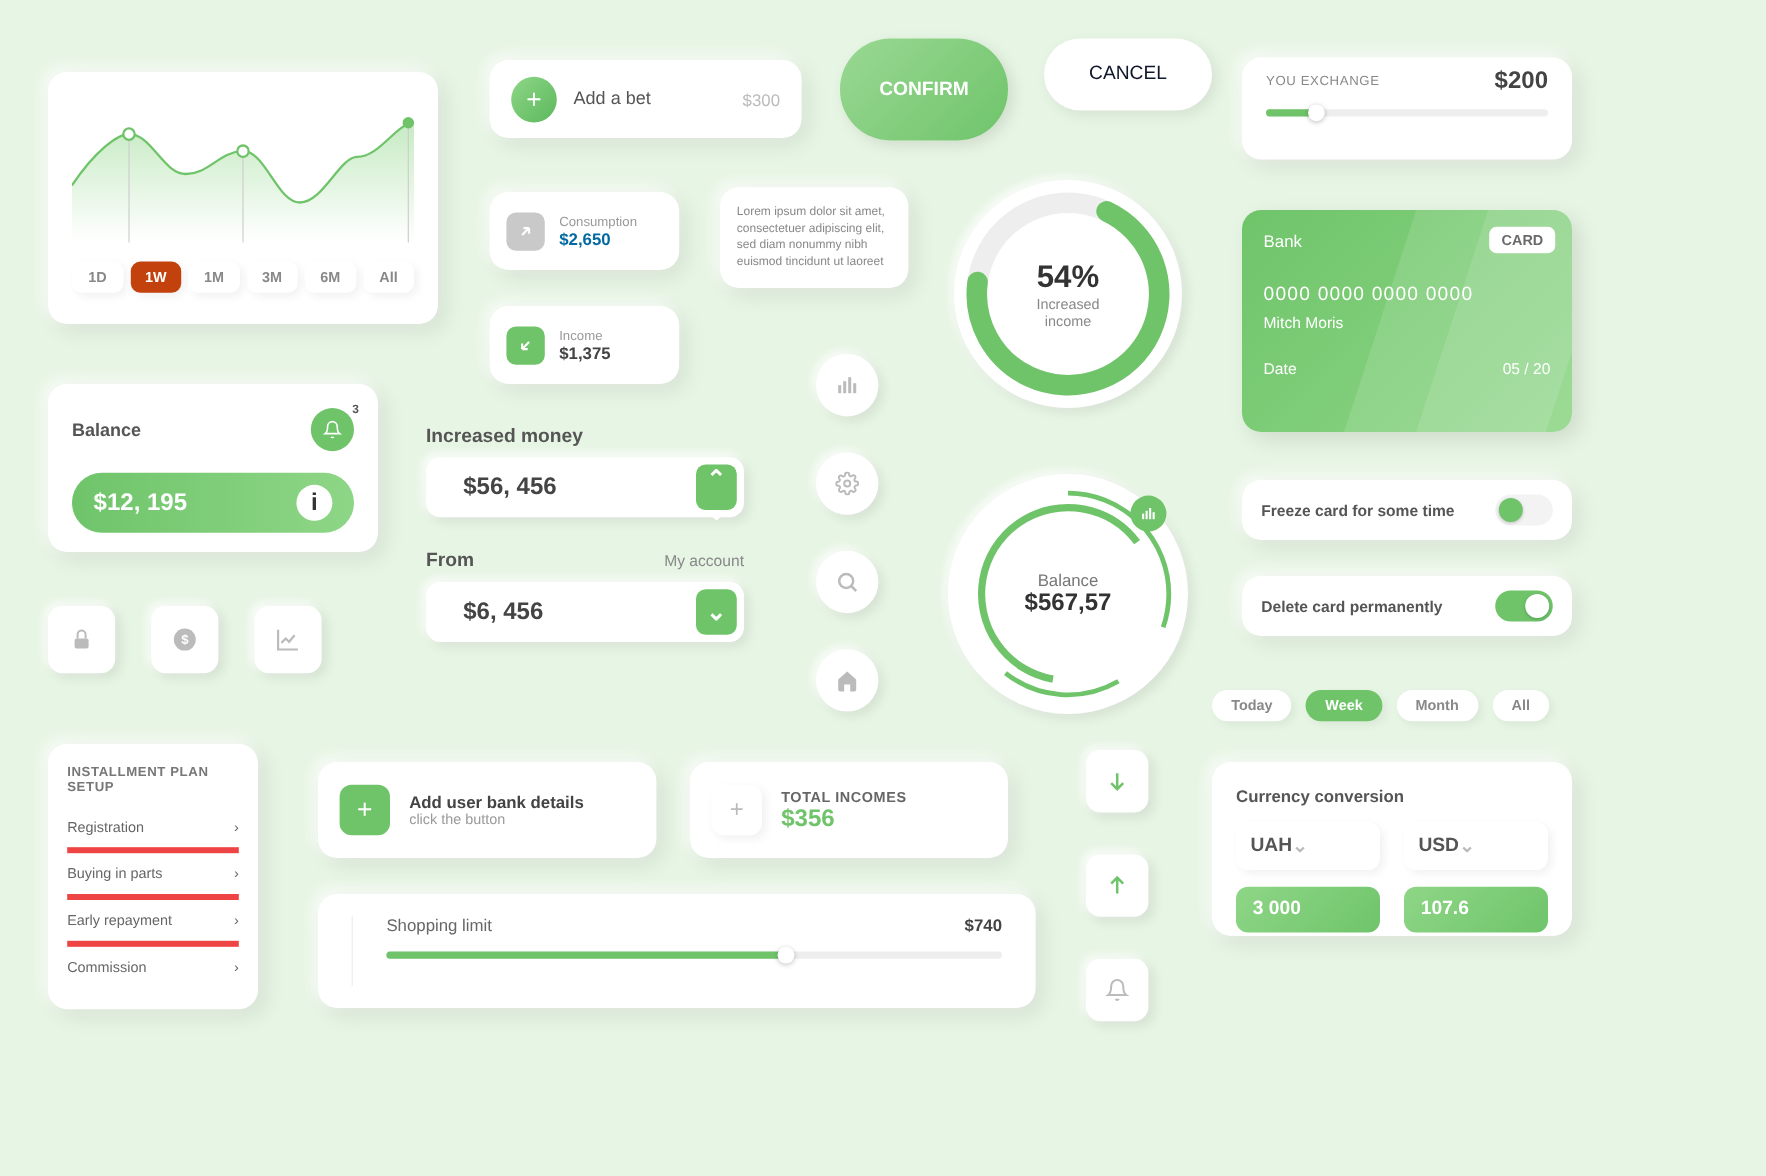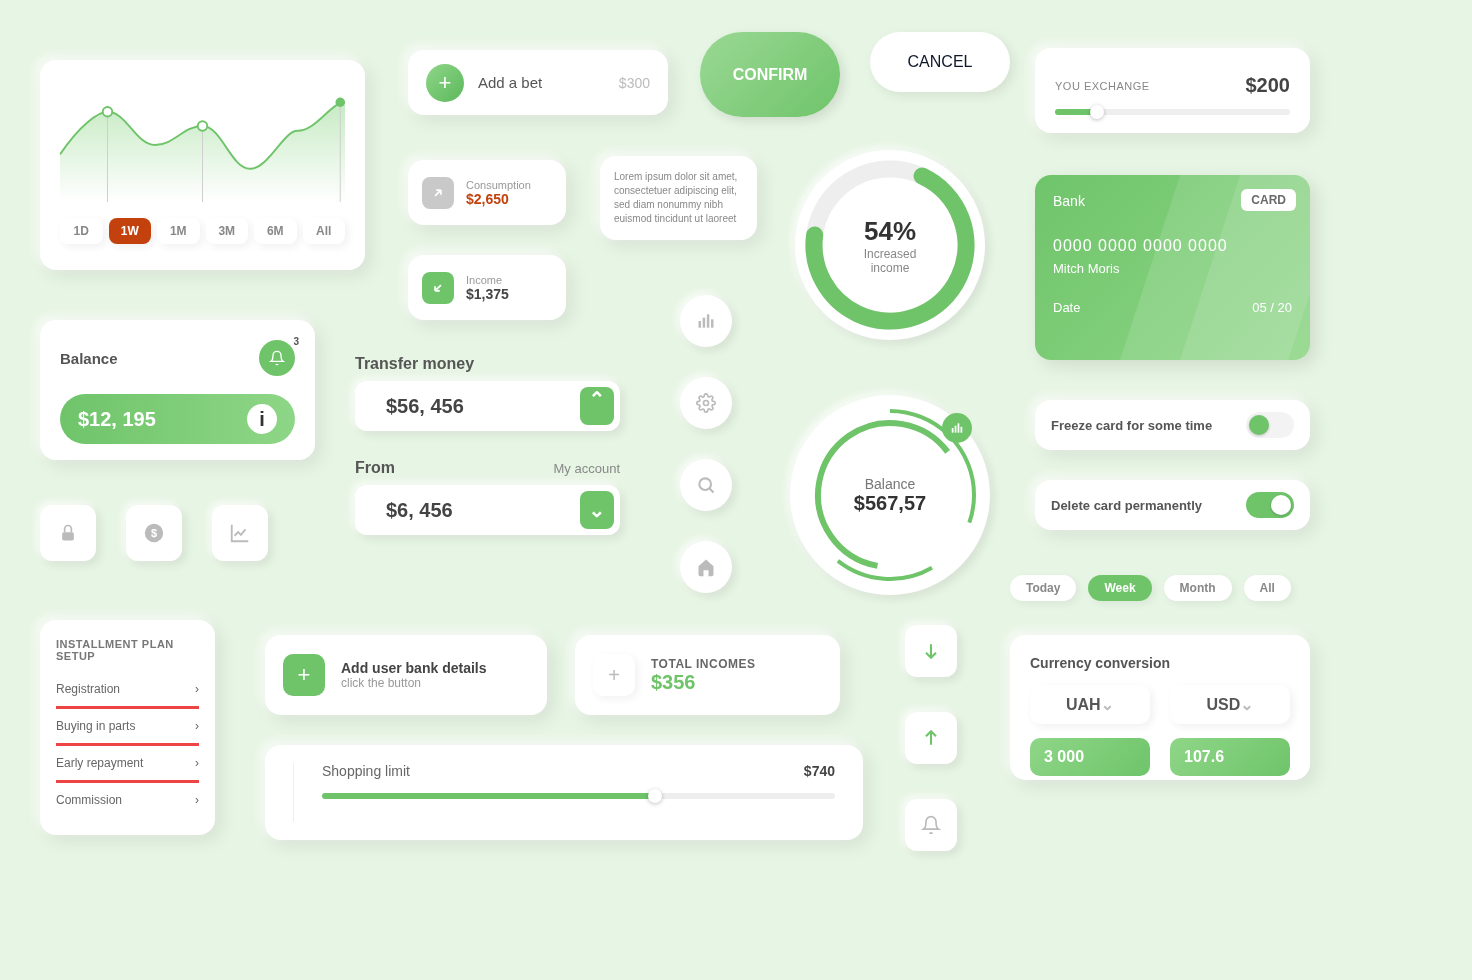--- a/index.html
+++ b/index.html
@@ -15,21 +15,21 @@
   .chart-tab { flex: 1; text-align: center; font-size: 12px; font-weight: 600; color: #888; padding: 6px 0; border-radius: 8px; background: #fff; box-shadow: 3px 3px 8px rgba(0,0,0,0.06); cursor: pointer; }
   .chart-tab.active { background: #c2410c; color: #fff; }
 
   
   .bet-card { left: 408px; top: 50px; width: 260px; height: 65px; display: flex; align-items: center; padding: 0 18px; gap: 14px; }
   .plus-circle-green { width: 38px; height: 38px; border-radius: 50%; background: linear-gradient(135deg,#8ed687,#5cb85c); display:flex;align-items:center;justify-content:center;color:#fff;font-size:22px; }
   .btn-confirm { position:absolute; left: 700px; top: 32px; width: 140px; height: 85px; border-radius: 42px; background: linear-gradient(135deg,#9ad894,#6fc46a); color:#fff; font-weight:700; display:flex;align-items:center;justify-content:center; box-shadow: 4px 4px 12px rgba(0,0,0,0.1); cursor:pointer; }
   .btn-cancel { position:absolute; left: 870px; top: 32px; width: 140px; height: 60px; border-radius: 42px; background:#fff; color:#0f172a; font-weight:400; display:flex;align-items:center;justify-content:center; box-shadow: 4px 4px 12px rgba(0,0,0,0.08); cursor:pointer; }
 
   
-  .exchange-card { left: 1035px; top: 48px; width: 275px; height: 85px; padding: 26px 20px; }
+  .exchange-card { left: 1035px; top: 48px; width: 275px; height: 85px; padding: 8px 20px; }
   .slider { height: 6px; background: #eee; border-radius: 3px; margin-top: 12px; position: relative; }
   .slider-fill { height: 100%; background: #6fc46a; border-radius: 3px; }
   .slider-thumb { width: 14px; height: 14px; background: #fff; border-radius: 50%; box-shadow: 0 1px 4px rgba(0,0,0,0.25); position: absolute; top: -4px; }
 
   
   .stat-card { left: 408px; width: 158px; height: 65px; padding: 14px; display:flex; gap:12px; align-items:center; }
   .stat-card .ic { width: 32px; height: 32px; border-radius: 8px; display:flex;align-items:center;justify-content:center; }
   .ic-grey { background: #c9c9c9; color:#fff; }
   .ic-green { background: #6fc46a; color:#fff; }
 
@@ -91,38 +91,38 @@
   .pill.active { background:#6fc46a; color:#fff; }
 
   
   .arrow-col { position:absolute; left:905px; top:625px; display:flex;flex-direction:column;gap:35px; }
   .arrow-col .neo-btn { width:52px;height:52px;color:#6fc46a; }
   .arrow-col .neo-btn.bell { color:#bbb; }
 
   
   .install-card { left:40px; top:620px; width:175px; padding:18px 16px; }
   .install-card h4 { font-size:11px; color:#777; letter-spacing:0.5px; margin-bottom:10px; }
-  .install-item { display:flex; justify-content:space-between; align-items:center; font-size:12px; color:#666; padding:10px 0; border-bottom:3px solid #ef4444; cursor:pointer; }
+  .install-item { display:flex; justify-content:space-between; align-items:center; font-size:12px; color:#666; padding:10px 0; border-bottom:5px solid #ef4444; cursor:pointer; }
   .install-item:last-child { border-bottom:none; }
 
   
   .add-user-card { left:265px; top:635px; width:282px; height:80px; padding:18px; display:flex; gap:16px; align-items:center; }
   .plus-sq { width:42px;height:42px;border-radius:10px;background:#6fc46a;color:#fff;display:flex;align-items:center;justify-content:center;font-size:22px; }
   .incomes-card { left:575px; top:635px; width:265px; height:80px; padding:18px; display:flex; gap:16px; align-items:center; }
   .plus-sq-ol { width:42px;height:42px;border-radius:10px;background:#fff;box-shadow:3px 3px 8px rgba(0,0,0,0.06);display:flex;align-items:center;justify-content:center;color:#bbb;font-size:20px; }
 
   
   .limits-card { left:265px; top:745px; width:598px; height:95px; padding:18px 28px; display:flex; gap:40px; }
   .limit { flex:1; }
   .limit-head { display:flex; justify-content:space-between; font-size:14px; color:#666; margin-bottom:14px; }
 
   
   .currency-card { left:1010px; top:635px; width:300px; height:145px; padding:20px; }
   .cur-row { display:flex; gap:20px; margin-top:14px; }
-  .cur-sel { flex:1; background:#fff; border-radius:10px; box-shadow:3px 3px 8px rgba(0,0,0,0.06); padding:10px 12px; display:flex; align-items:center; justify-content:center; font-weight:700; color:#555; cursor:pointer; }
+  .cur-sel { flex:1; background:#fff; border-radius:10px; box-shadow:3px 3px 8px rgba(0,0,0,0.06); padding:10px 12px; display:flex; align-items:center; justify-content:flex-start; font-weight:700; color:#555; cursor:pointer; }
   .cur-val { flex:1; background:linear-gradient(135deg,#8ed687,#6fc46a); border-radius:10px; padding:10px 14px; color:#fff; font-weight:700; }
 </style>
 </head>
 <body>
 
 <div class="card chart-card">
   <div class="chart-area">
     <svg viewBox="0 0 300 120" style="width:100%;height:100%">
       <defs>
           <linearGradient id="g1" x1="0" y1="0" x2="0" y2="1">
@@ -170,21 +170,21 @@
 </div>
 
 <div class="card stat-card" style="top:160px">
   <div class="ic ic-grey">
       <svg width="14" height="14" viewBox="0 0 24 24" fill="none" stroke="#fff" stroke-width="3">
         <path d="M7 17L17 7M17 7H9M17 7v8"></path>
       </svg>
     </div>
   <div>
     <div style="font-size:11px;color:#999">Consumption</div>
-    <div style="font-size:14px;font-weight:700;color:#c2410c">$2,650</div>
+    <div style="font-size:14px;font-weight:700;color:#0369a1">$2,650</div>
   </div>
 </div>
 <div class="card stat-card" style="top:255px">
   <div class="ic ic-green">
       <svg width="14" height="14" viewBox="0 0 24 24" fill="none" stroke="#fff" stroke-width="3">
         <path d="M17 7L7 17M7 17h8M7 17V9"></path>
       </svg>
     </div>
   <div>
     <div style="font-size:11px;color:#999">Income</div>
@@ -229,21 +229,21 @@
       <span style="position:absolute;top:-4px;right:-4px;font-size:10px;color:#555;font-weight:700">3</span>
     </div>
   </div>
   <div class="balance-bar">
     <span>$12, 195</span>
     <div class="info-circ">i</div>
   </div>
 </div>
 
 <div class="transfer-wrap">
-  <div class="tf-label">Transfer money</div>
+  <div class="tf-label">Increased money</div>
   <div class="tf-field">
     <span>$56, 456</span>
     <div class="stepper">
       <div>⌃</div>
       <div style="transform:rotate(180deg)">⌃</div>
     </div>
   </div>
   <div style="display:flex;justify-content:space-between;margin-top:28px;align-items:baseline;width:265px">
     <div class="tf-label" style="margin:0">From</div>
     <div style="font-size:13px;color:#888">My account</div>

